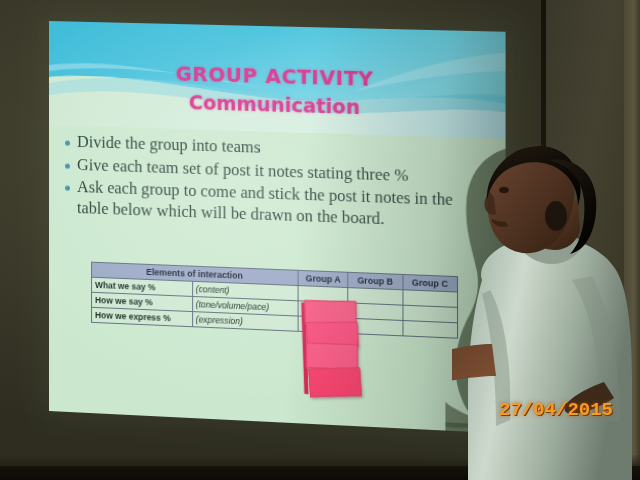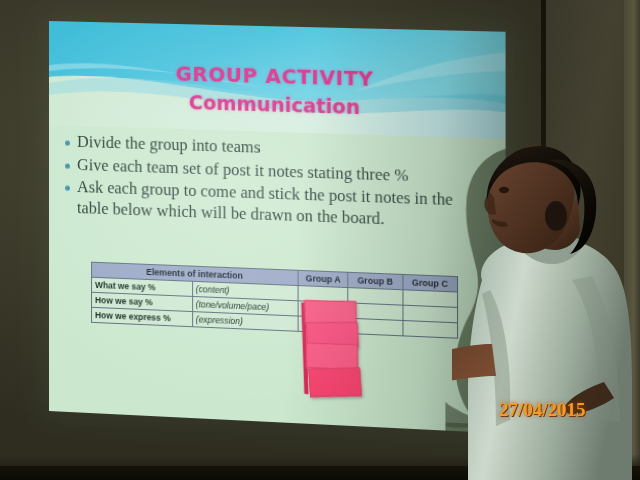--- a/index.html
+++ b/index.html
@@ -84,21 +84,21 @@
 
   
   .shadow-head{position:absolute;left:387px;top:110px;width:130px;height:310px;z-index:25;
         pointer-events:none;}
 
   
   .person{position:absolute;left:452px;top:130px;width:190px;height:350px;z-index:40;}
 
   
   .stamp{position:absolute;left:499px;top:399px;z-index:60;
-        font-family:Liberation Serif, serif;font-weight:bold;font-size:19px;
+        font-family:Liberation Mono, monospace;font-weight:bold;font-size:19px;
         color:#f59b22;letter-spacing:0px;
         text-shadow:0 0 4px rgba(180,80,0,.85),1px 1px 0 rgba(90,40,0,.9);}
 </style>
 </head>
 <body>
 
 <div id="scene">
 
   <div class="wall"></div>
   <div class="wall-right"></div>

